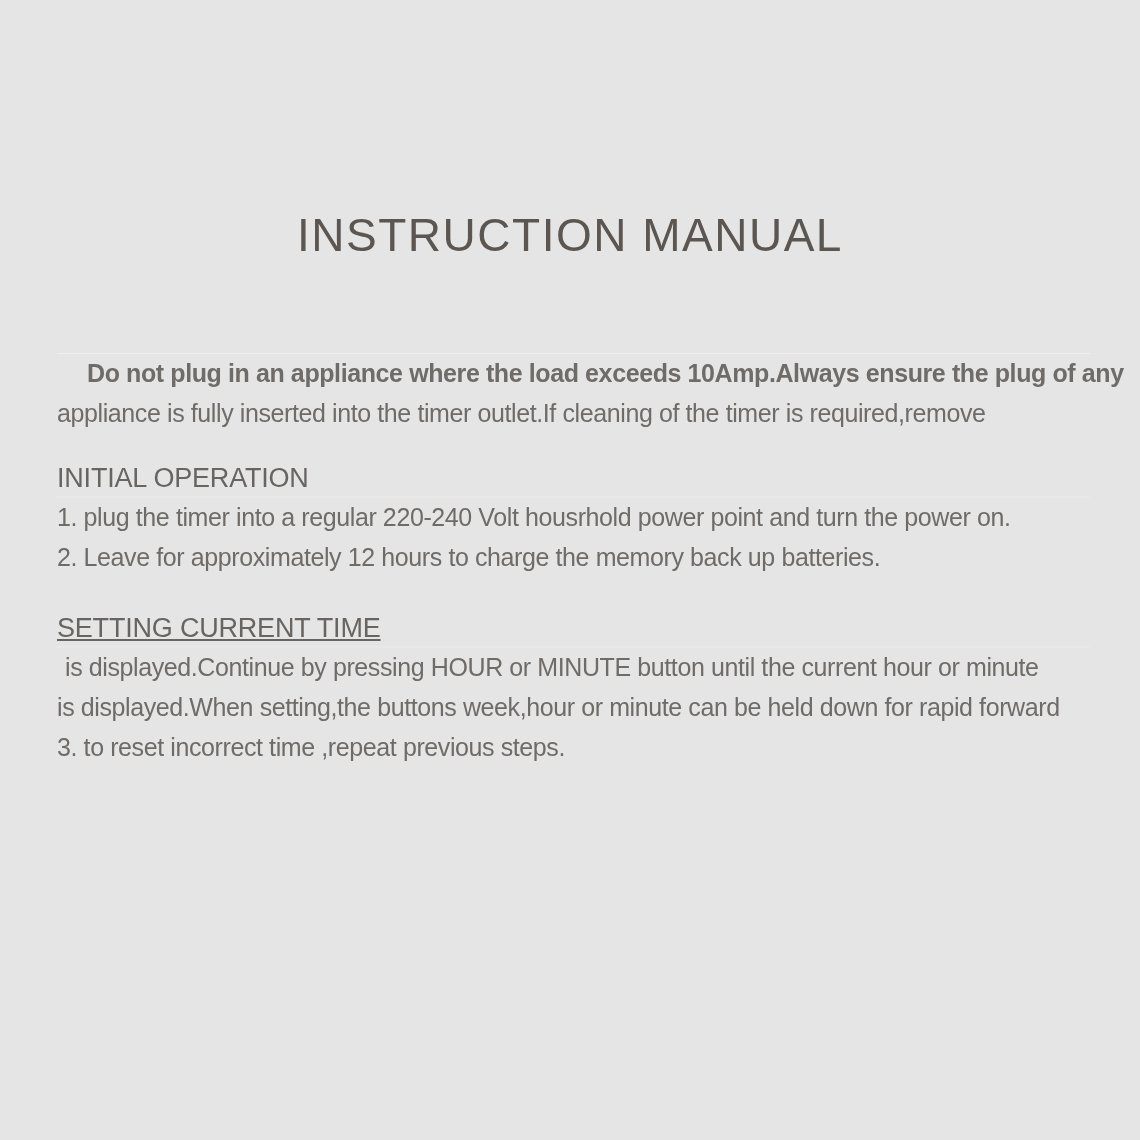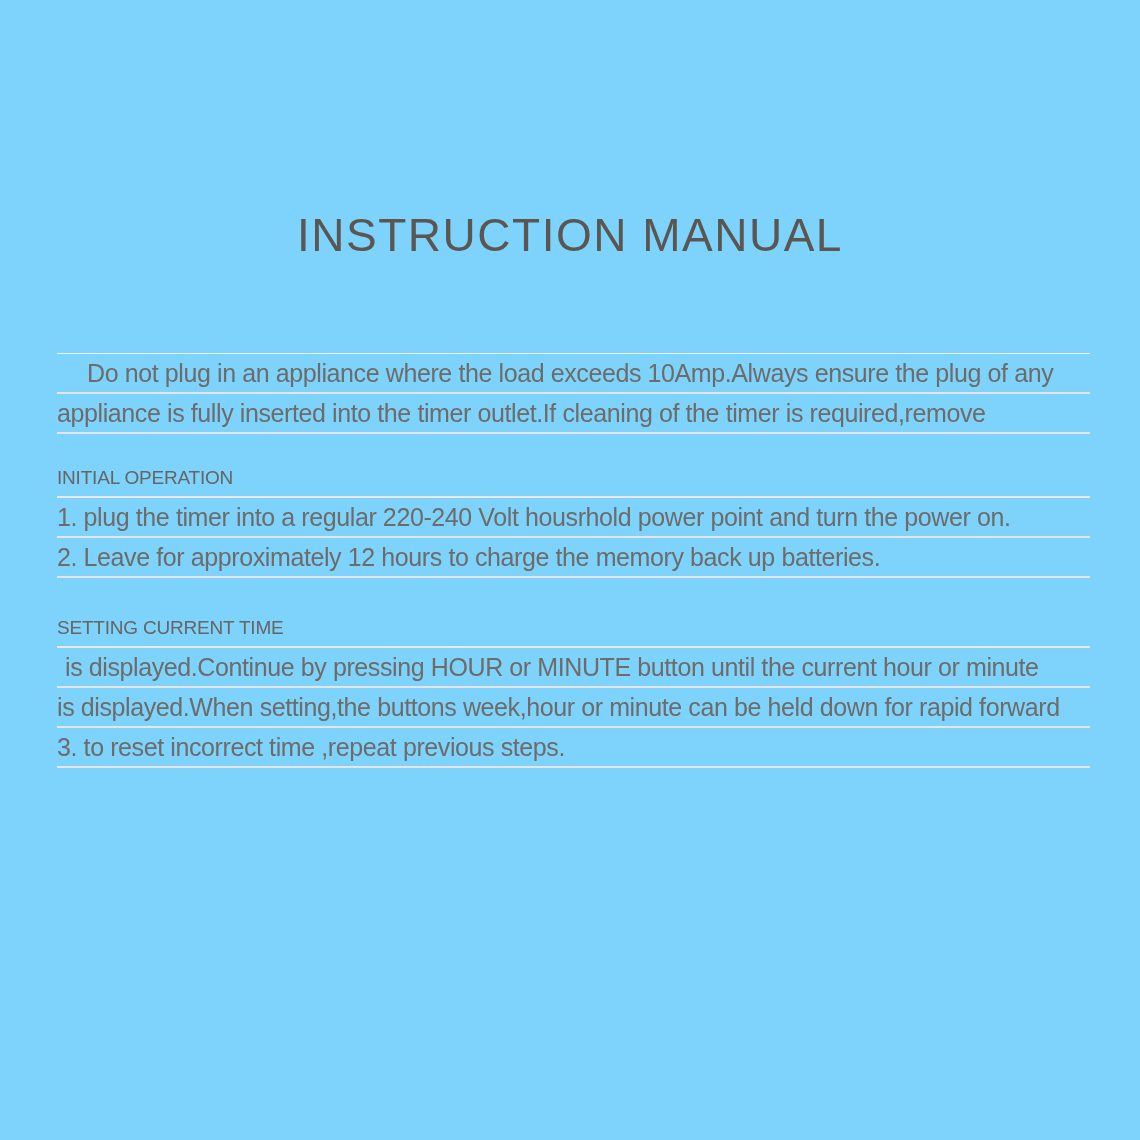--- a/index.html
+++ b/index.html
@@ -4,21 +4,21 @@
 <style>
   html, body {
     margin: 0;
     padding: 0;
     background: #ffffff;
   }
   .page {
     position: relative;
     width: 1140px;
     height: 1140px;
-    background: #7dd3fc;
+    background: #e5e5e5;
     overflow: hidden;
     font-family: "Liberation Sans", sans-serif;
   }
   .doc-title {
     position: absolute;
     top: 208px;
     left: 0;
     width: 100%;
     text-align: center;
     font-size: 46px;
@@ -40,34 +40,34 @@
     font-size: 25px;
     letter-spacing: -0.4px;
     color: #6e6b68;
     border-bottom: 2px solid #e7e5e3;
     white-space: nowrap;
     overflow: visible;
   }
   .line.first {
     border-top: 1px solid #f1efed;
   }
-  .indent-lg { padding-left: 30px; }
+  .indent-lg { padding-left: 30px; font-weight: bold; }
   .indent-sm { padding-left: 8px; }
   .heading {
     box-sizing: content-box;
     height: 36px;
     line-height: 36px;
-    font-size: 19px;
+    font-size: 27px;
     letter-spacing: -0.2px;
     color: #676461;
     border-bottom: 2px solid #eae8e6;
     white-space: nowrap;
   }
   .gap-1 { margin-top: 26px; }
-  .gap-2 { margin-top: 32px; }
+  .gap-2 { margin-top: 32px; text-decoration: underline; }
 </style>
 </head>
 <body>
 
 <div class="page">
 
   <h1 class="doc-title">INSTRUCTION MANUAL</h1>
 
   <div class="content">
 

